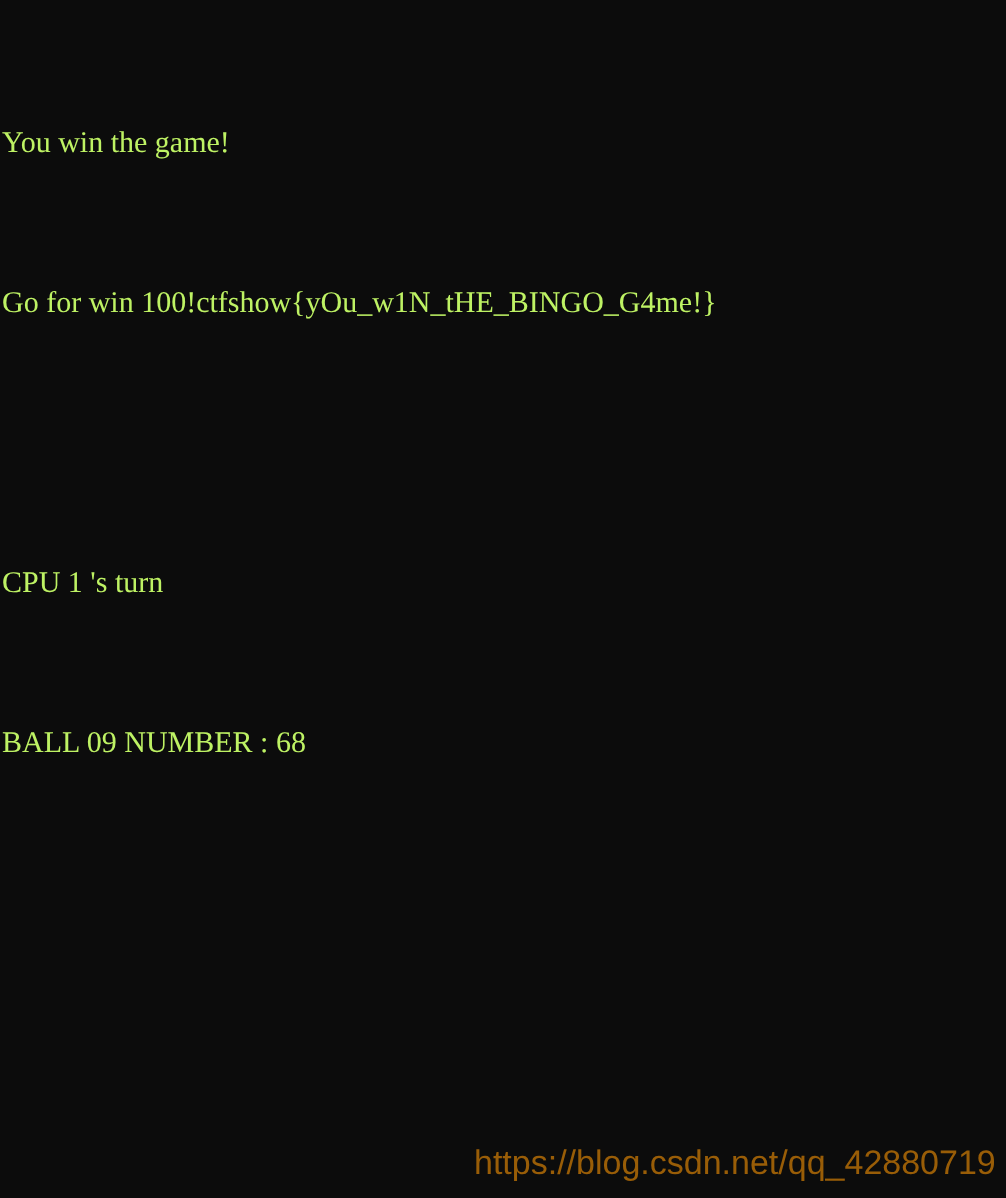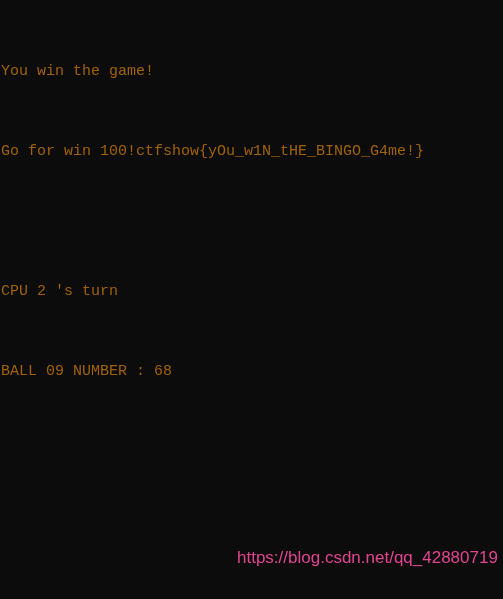--- a/index.html
+++ b/index.html
@@ -15,61 +15,61 @@
     position: relative;
     font-family: "DejaVu Sans Mono", "Liberation Mono", monospace;
   }
   #terminal {
     position: absolute;
     left: 0;
     top: 0;
     width: 503px;
     height: 599px;
     background: #0c0c0c;
-    color: #a16207;
-    font-family: Liberation Mono, monospace;
+    color: #bef264;
+    font-family: Liberation Serif, serif;
     font-size: 15px;
     line-height: 20px;
     letter-spacing: 0px;
     white-space: pre;
     padding: 2px 0 0 1px;
     box-sizing: border-box;
     -webkit-font-smoothing: none;
   }
   .line {
     height: 20px;
     white-space: pre;
     display: block;
   }
   .watermark {
     position: absolute;
     left: 237px;
-    top: 548px;
-    color: #ec4899;
+    top: 572px;
+    color: #a16207;
     font-family: "Liberation Sans", sans-serif;
     font-size: 17px;
     line-height: 20px;
     white-space: pre;
     opacity: 0.95;
     pointer-events: none;
   }
 </style>
 </head>
 <body>
 
 <div id="terminal">
 
   <span class="line">You win the game!</span>
 
   <span class="line">Go for win 100!ctfshow{yOu_w1N_tHE_BINGO_G4me!}</span>
 
 
 
 
-  <span class="line">CPU 2 's turn</span>
+  <span class="line">CPU 1 's turn</span>
 
   <span class="line">BALL 09 NUMBER : 68</span>
 
   
 
   
   
   
   
   

